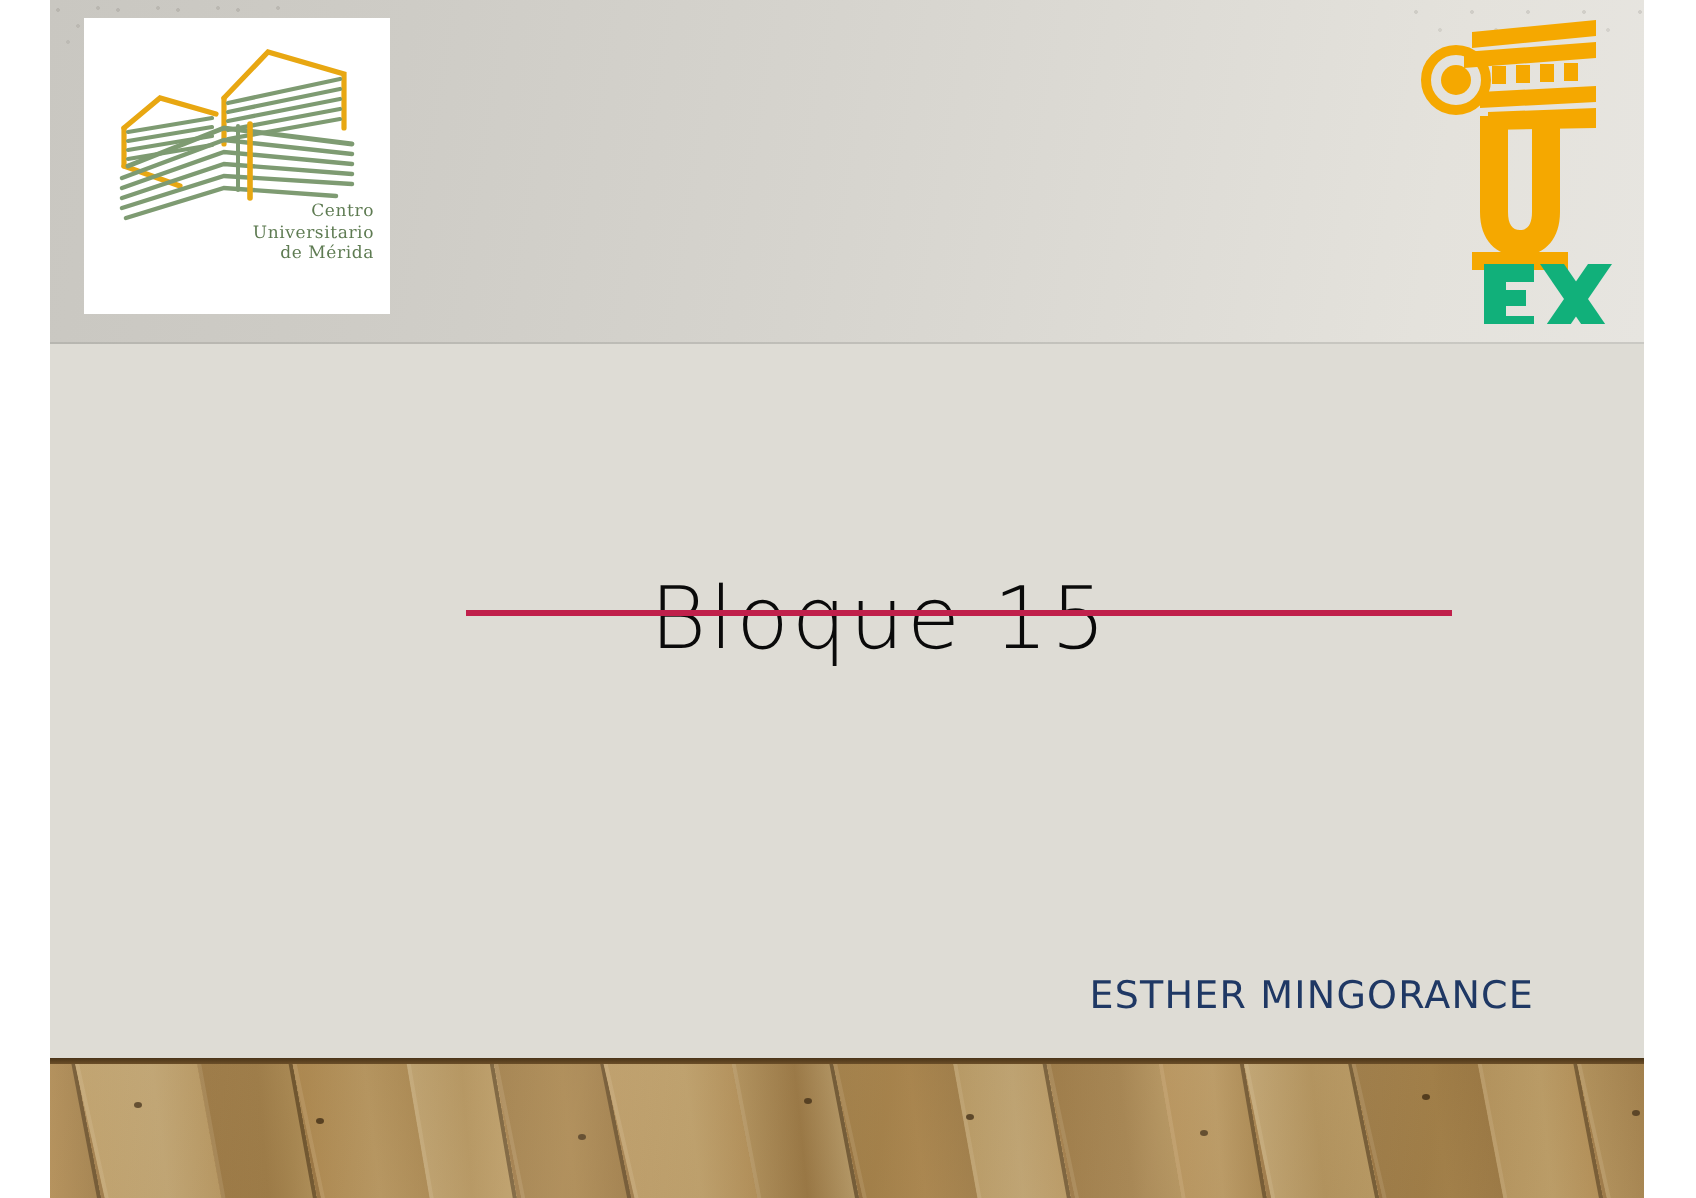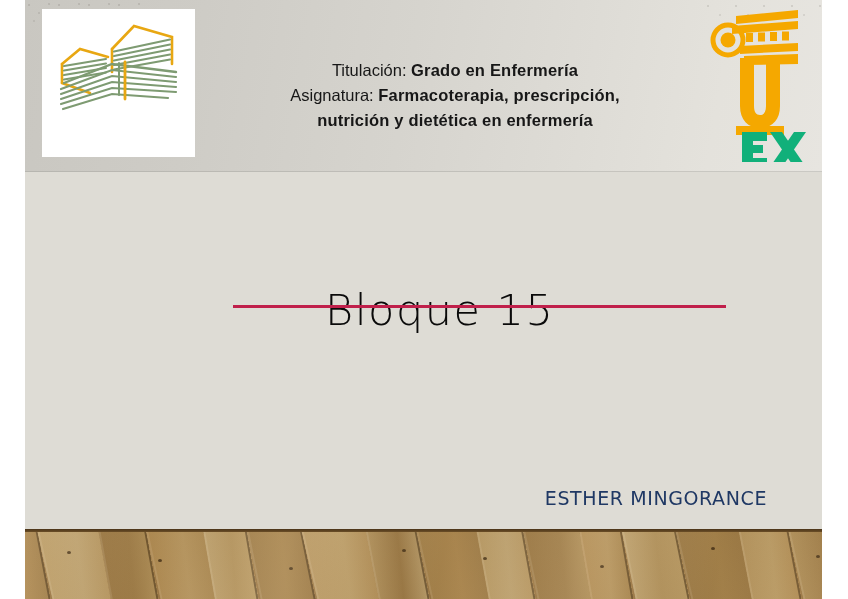--- a/index.html
+++ b/index.html
@@ -264,35 +264,27 @@
               <path d="M13 84 L64 67 L128 72"></path>
               <path d="M13 89 L64 73 L128 77"></path>
               <path d="M15 94 L64 79 L120 83"></path>
             </g>
 
             <path d="M77 47 L77 84" stroke="#E8A712" stroke-width="2.8"></path>
             <path d="M71 48 L71 80" stroke="#7E9B72" stroke-width="2"></path>
           </g>
         </svg>
       </div>
-    </div>
-
-    <div id="header-text">
-      <div class="line">
-        <span class="lbl">Titulación:</span>
-        <span class="val">Grado en Enfermería</span>
-      </div>
-      <div class="line">
-        <span class="lbl">Asignatura:</span>
-        <span class="val">Farmacoterapia, prescripción,</span>
-      </div>
-      <div class="line">
-        <span class="val">nutrición y dietética en enfermería</span>
+      <div id="cum-logo-text">
+        <span class="ln">Centro</span>
+        <span class="ln">Universitario</span>
+        <span class="ln">de Mérida</span>
       </div>
     </div>
+
 
     <div id="uex-logo">
       <svg viewBox="0 0 98 160" width="98" height="160" aria-hidden="true">
 
         <g fill="#F5A800">
 
           <polygon points="26,14 88,8 88,16 26,22"></polygon>
 
           <polygon points="22,24 88,19 88,27 22,32"></polygon>
 

